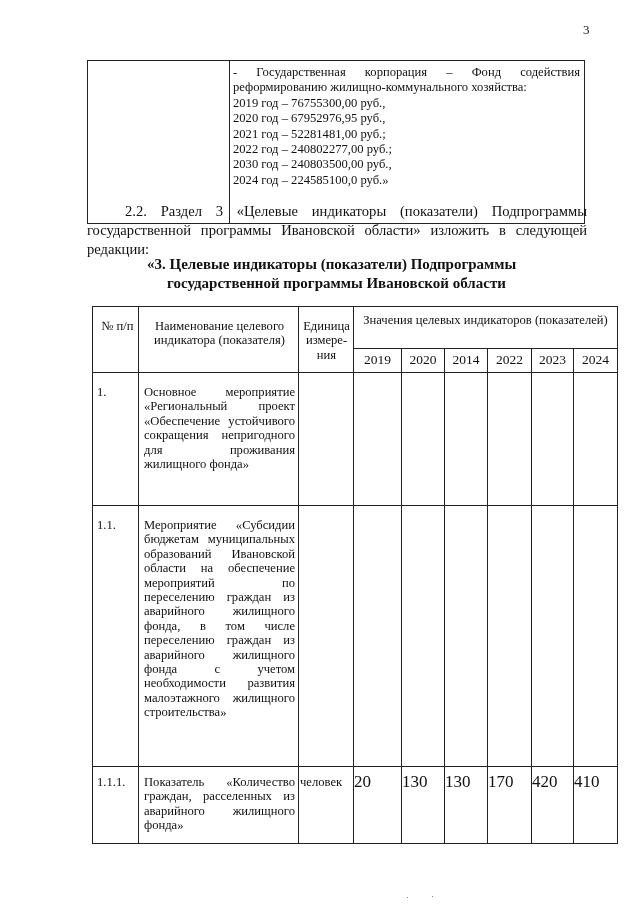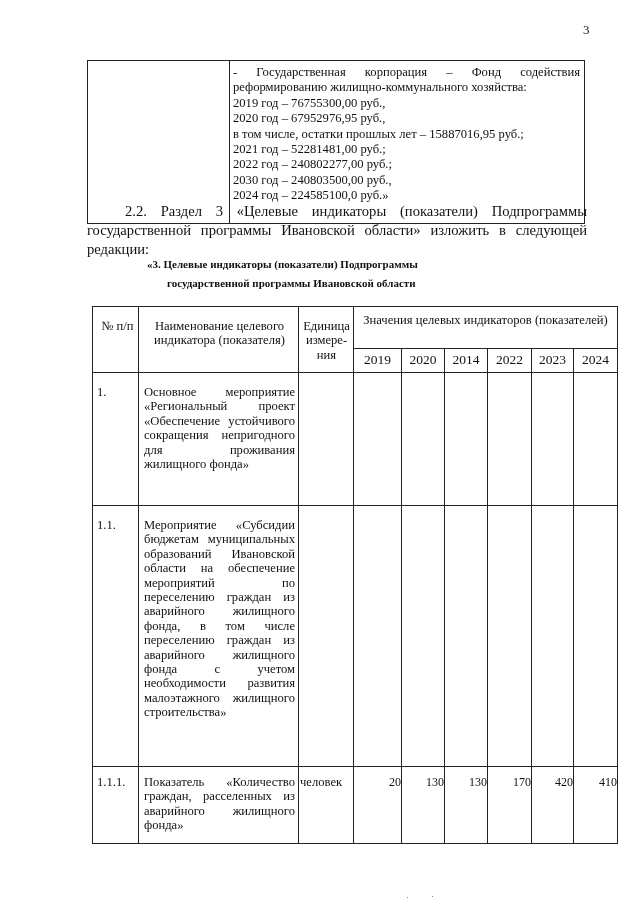--- a/index.html
+++ b/index.html
@@ -10,58 +10,57 @@
   .fund-table { position: absolute; left: 87px; top: 60px; width: 498px; height: 164px;
                 border: 1.3px solid #222; box-sizing: border-box; display: flex; }
   .fund-left { width: 142px; border-right: 1.3px solid #222; box-sizing: border-box; }
   .fund-right { flex: 1; padding: 4px 4px 0 3px; font-size: 12.6px; line-height: 15.4px; }
   .fund-right .first { text-align: justify; text-align-last: justify; }
 
   .para { position: absolute; left: 87px; width: 500px; top: 202px; font-size: 14.6px; line-height: 19px;
           text-align: justify; }
   .para .indent { display: inline-block; width: 38px; }
 
-  .section-title { position: absolute; left: 87px; width: 500px; top: 255px; font-size: 11px;
+  .section-title { position: absolute; left: 87px; width: 500px; top: 255px; font-size: 15px;
                    font-weight: bold; line-height: 19px; }
   .section-title .l1 { display: block; padding-left: 60px; }
   .section-title .l2 { display: block; padding-left: 80px; }
 
   table.ind { position: absolute; left: 92px; top: 306px; border-collapse: collapse;
               font-size: 12.6px; line-height: 14.4px; }
   table.ind td, table.ind th { border: 1.2px solid #222; vertical-align: top; font-weight: normal; padding: 0; }
   .c-num { width: 41px; padding: 12px 0 0 4px !important; }
   .c-name { width: 151px; padding: 12px 3px 0 5px !important; text-align: justify; }
   .c-unit { width: 53px; padding: 12px 0 0 1px !important; text-align: left; }
   th.h-num { text-align: center; padding-top: 12px !important; }
   th.h-name { text-align: center; padding-top: 12px !important; }
   th.h-unit { text-align: center; padding-top: 12px !important; }
   th.h-values { height: 42px; text-align: center; padding-top: 6px !important; box-sizing: border-box; }
   th.h-year { height: 23px; text-align: center; font-size: 13.5px; vertical-align: middle !important; }
-  td.val { text-align: right; padding-top: 12px !important; font-size: 12px; }
+  td.val { text-align: left; padding-top: 12px !important; font-size: 17px; }
   .w47 { width: 47px; } .w42 { width: 42px; } .w43 { width: 43px; }
   .w41 { width: 41px; }
   .row-1 td { height: 120px; }
   .row-11 td { height: 248px; }
   .row-111 td { height: 68px; }
 
   .dot { position: absolute; width: 1px; height: 1px; background: #888; }
 </style>
 </head>
 <body>
 
 <div class="page-number">3</div>
 
 <div class="fund-table">
   <div class="fund-left"></div>
   <div class="fund-right">
     <div class="first">- Государственная корпорация – Фонд содействия</div>
     <div>реформированию жилищно-коммунального хозяйства:</div>
     <div>2019 год – 76755300,00 руб.,</div>
     <div>2020 год – 67952976,95 руб.,</div>
-    <div>в том числе, остатки прошлых лет – 15887016,95 руб.;</div>
     <div>2021 год – 52281481,00 руб.;</div>
     <div>2022 год – 240802277,00 руб.;</div>
     <div>2030 год – 240803500,00 руб.,</div>
     <div>2024 год – 224585100,0 руб.»</div>
   </div>
 </div>
 
 <div class="para"><span class="indent"></span><span>2.2. Раздел 3 «Целевые индикаторы (показатели) Подпрограммы государственной программы Ивановской области» изложить в следующей редакции:</span></div>
 
 <div class="section-title">

